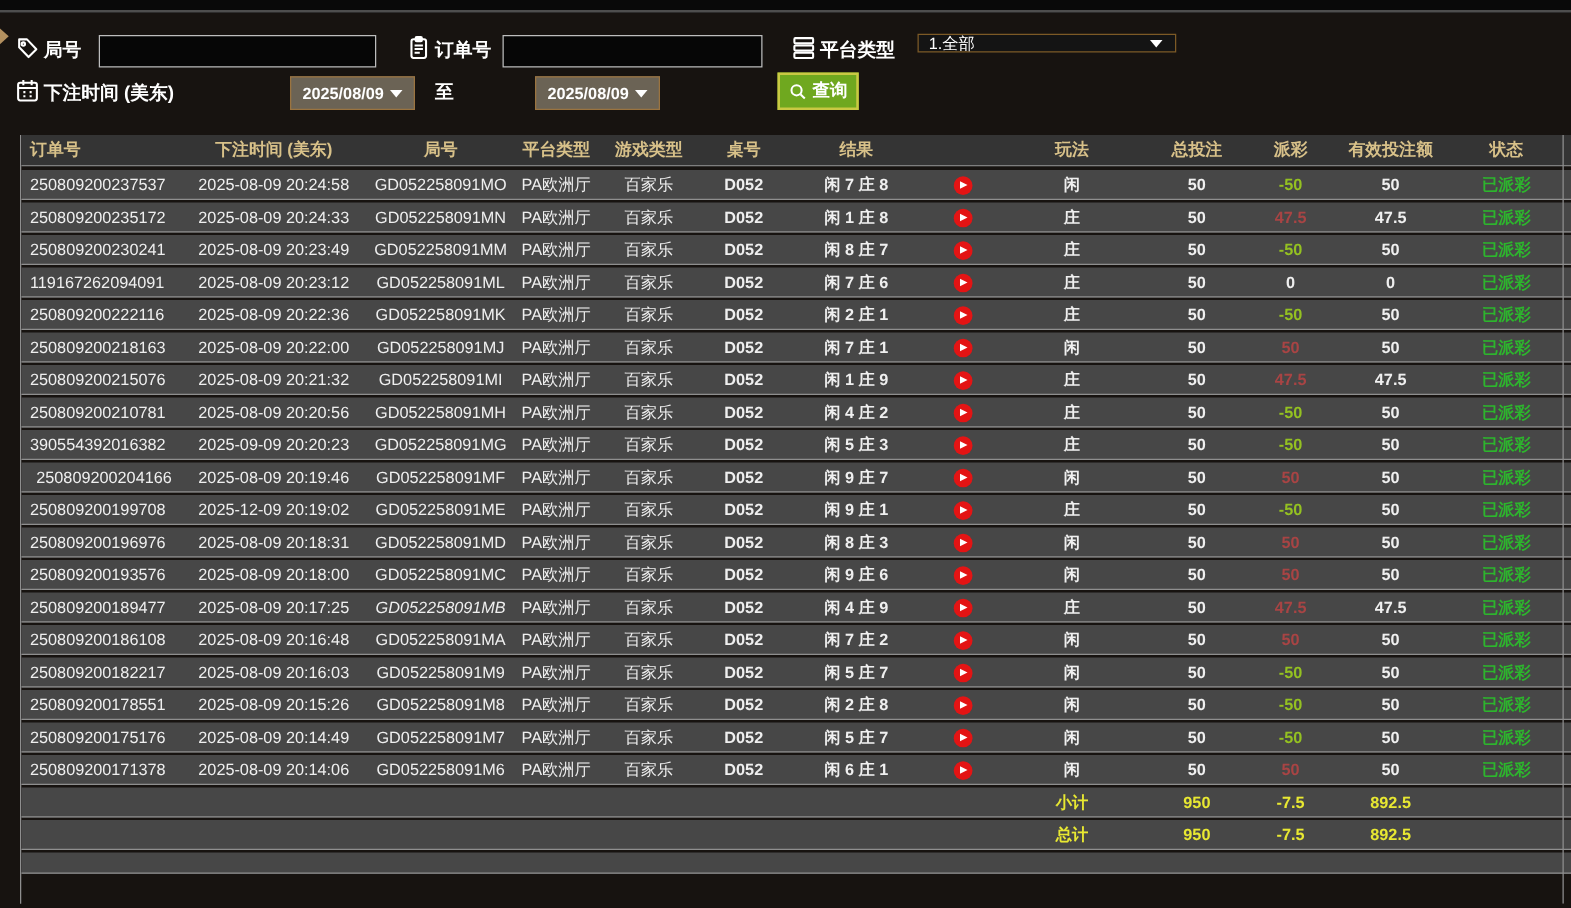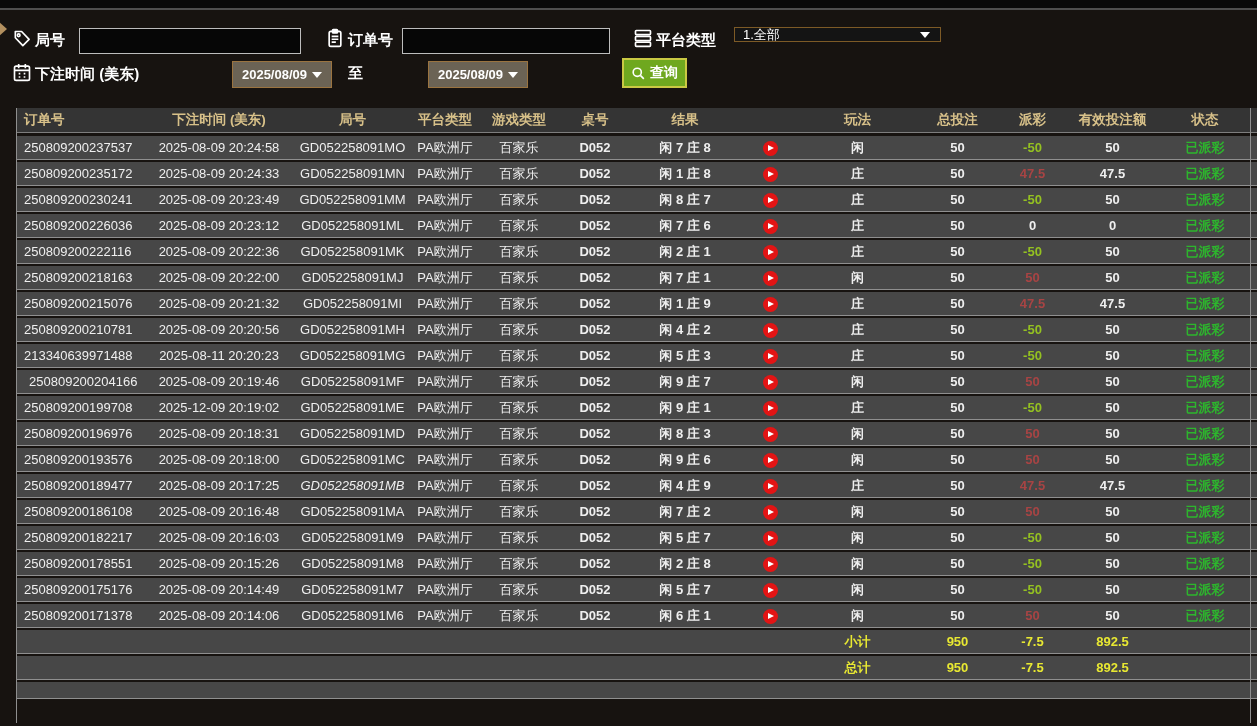--- a/index.html
+++ b/index.html
@@ -192,21 +192,21 @@
             <i></i>
           </span></div>
         <div class="cell bold" style="width: 115px;">庄</div>
         <div class="cell bold" style="width: 85px;">50</div>
         <div class="cell bold neg" style="width: 65px;">-50</div>
         <div class="cell bold" style="width: 95px;">50</div>
         <div class="cell st-green" style="width: 90px;">已派彩</div>
         <div class="cell" style="width: 17px;"></div>
       </div>
       <div class="row">
-        <div class="cell c-left" style="width: 128px;">250809200226036</div>
+        <div class="cell c-left" style="width: 128px;">119167262094091</div>
         <div class="cell" style="width: 148px;">2025-08-09 20:23:12</div>
         <div class="cell" style="width: 119px;">GD052258091ML</div>
         <div class="cell" style="width: 66px;">PA欧洲厅</div>
         <div class="cell" style="width: 82px;">百家乐</div>
         <div class="cell bold" style="width: 70px;">D052</div>
         <div class="cell bold" style="width: 110px;">闲 7 庄 6</div>
         <div class="cell" style="width: 60px;"><span class="play-btn">
             <i></i>
           </span></div>
         <div class="cell bold" style="width: 115px;">庄</div>
@@ -282,22 +282,22 @@
             <i></i>
           </span></div>
         <div class="cell bold" style="width: 115px;">庄</div>
         <div class="cell bold" style="width: 85px;">50</div>
         <div class="cell bold neg" style="width: 65px;">-50</div>
         <div class="cell bold" style="width: 95px;">50</div>
         <div class="cell st-green" style="width: 90px;">已派彩</div>
         <div class="cell" style="width: 17px;"></div>
       </div>
       <div class="row">
-        <div class="cell c-left" style="width: 128px;">213340639971488</div>
-        <div class="cell" style="width: 148px;">2025-08-11 20:20:23</div>
+        <div class="cell c-left" style="width: 128px;">390554392016382</div>
+        <div class="cell" style="width: 148px;">2025-09-09 20:20:23</div>
         <div class="cell" style="width: 119px;">GD052258091MG</div>
         <div class="cell" style="width: 66px;">PA欧洲厅</div>
         <div class="cell" style="width: 82px;">百家乐</div>
         <div class="cell bold" style="width: 70px;">D052</div>
         <div class="cell bold" style="width: 110px;">闲 5 庄 3</div>
         <div class="cell" style="width: 60px;"><span class="play-btn">
             <i></i>
           </span></div>
         <div class="cell bold" style="width: 115px;">庄</div>
         <div class="cell bold" style="width: 85px;">50</div>

